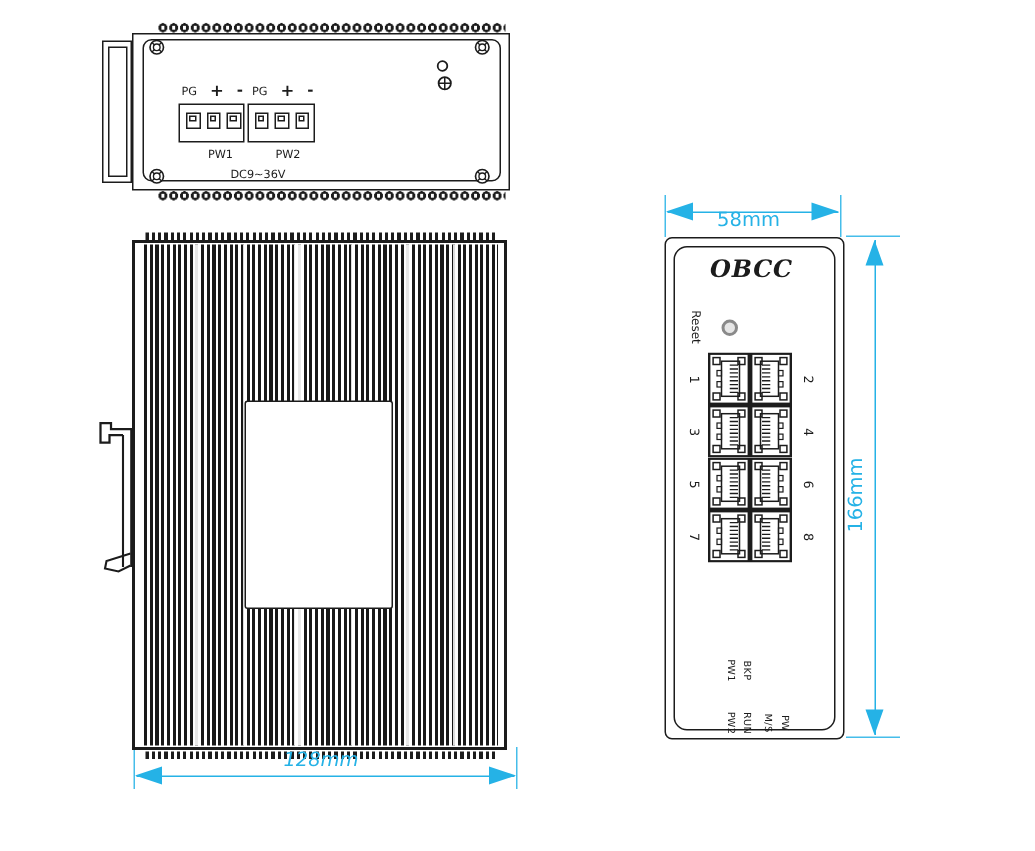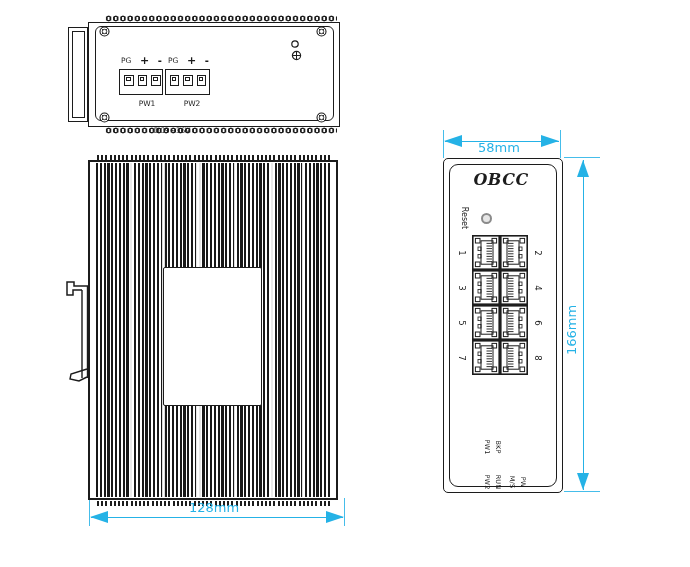--- a/index.html
+++ b/index.html
@@ -152,21 +152,21 @@
         <div style="position: absolute; left: 17.5px; top: 5px; width: 9.5px; height: 11px; border: 1.4px solid var(--line); box-sizing: border-box; background: rgb(255, 255, 255);">
           <div style="position: absolute; left: 1px; top: 1px; width: 4.5px; height: 4px; border: 1px solid var(--line); box-sizing: border-box;"></div>
         </div>
         <div style="position: absolute; left: 31px; top: 5px; width: 9.5px; height: 11px; border: 1.4px solid var(--line); box-sizing: border-box; background: rgb(255, 255, 255);">
           <div style="position: absolute; left: 1px; top: 1px; width: 4.5px; height: 4px; border: 1px solid var(--line); box-sizing: border-box;"></div>
         </div>
       </div>
 
     <div class="ctext pglabel content" style="left:147px;top:103px;">PW1</div>
     <div class="ctext pglabel content" style="left:192px;top:103px;">PW2</div>
-    <div class="ctext pglabel content" style="left:172px;top:130px;">DC9~36V</div>
+    <div class="ctext pglabel content" style="left:172px;top:116px;">DC9~36V</div>
   </div>
 
   <div>
     <div class="ticks" style="left:97px;top:154.5px;width:234px;"></div>
     <div class="ticks" style="left:97px;top:500.5px;width:234px;"></div>
 
     <div class="rect body" style="left:88px;top:160px;width:250px;height:340px;border-width:2px;"></div>
     <div class="fins" style="left:96px;top:163px;width:236px;height:334px;"></div>
     <div class="rect content" style="left:163px;top:267px;width:99px;height:139px;border-width:1.5px;border-radius:2px;"></div>
 
@@ -175,21 +175,21 @@
       <path d="M21,11 L21,99" fill="none" stroke="#1c1c1c" stroke-width="1.4"></path>
       <path d="M26.5,7 L26.5,99" fill="none" stroke="#1c1c1c" stroke-width="1.4"></path>
       <path d="M26,90 L10,95 L9,100 L18,102 L26,98" fill="none" stroke="#1c1c1c" stroke-width="1.4"></path>
     </svg>
 
     <div class="extline-v" style="left:89px;top:498px;height:28px;"></div>
     <div class="extline-v" style="left:344px;top:498px;height:28px;"></div>
     <div class="dimline-h" style="left:91px;top:516.5px;width:252px;"></div>
     <div class="arr arrL" style="left:90px;top:511px;"></div>
     <div class="arr arrR" style="left:326px;top:511px;"></div>
-    <div class="dimtext" style="left:214px;top:507px;">128mm</div>
+    <div class="dimtext" style="left:214px;top:507px;font-style:italic;">128mm</div>
   </div>
 
   <div>
 
     <div class="extline-v" style="left:443px;top:130px;height:28px;"></div>
     <div class="extline-v" style="left:560px;top:130px;height:28px;"></div>
     <div class="dimline-h" style="left:445px;top:140.5px;width:114px;"></div>
     <div class="arr arrL" style="left:444px;top:135px;"></div>
     <div class="arr arrR" style="left:541px;top:135px;"></div>
     <div class="dimtext" style="left:499px;top:147px;">58mm</div>

